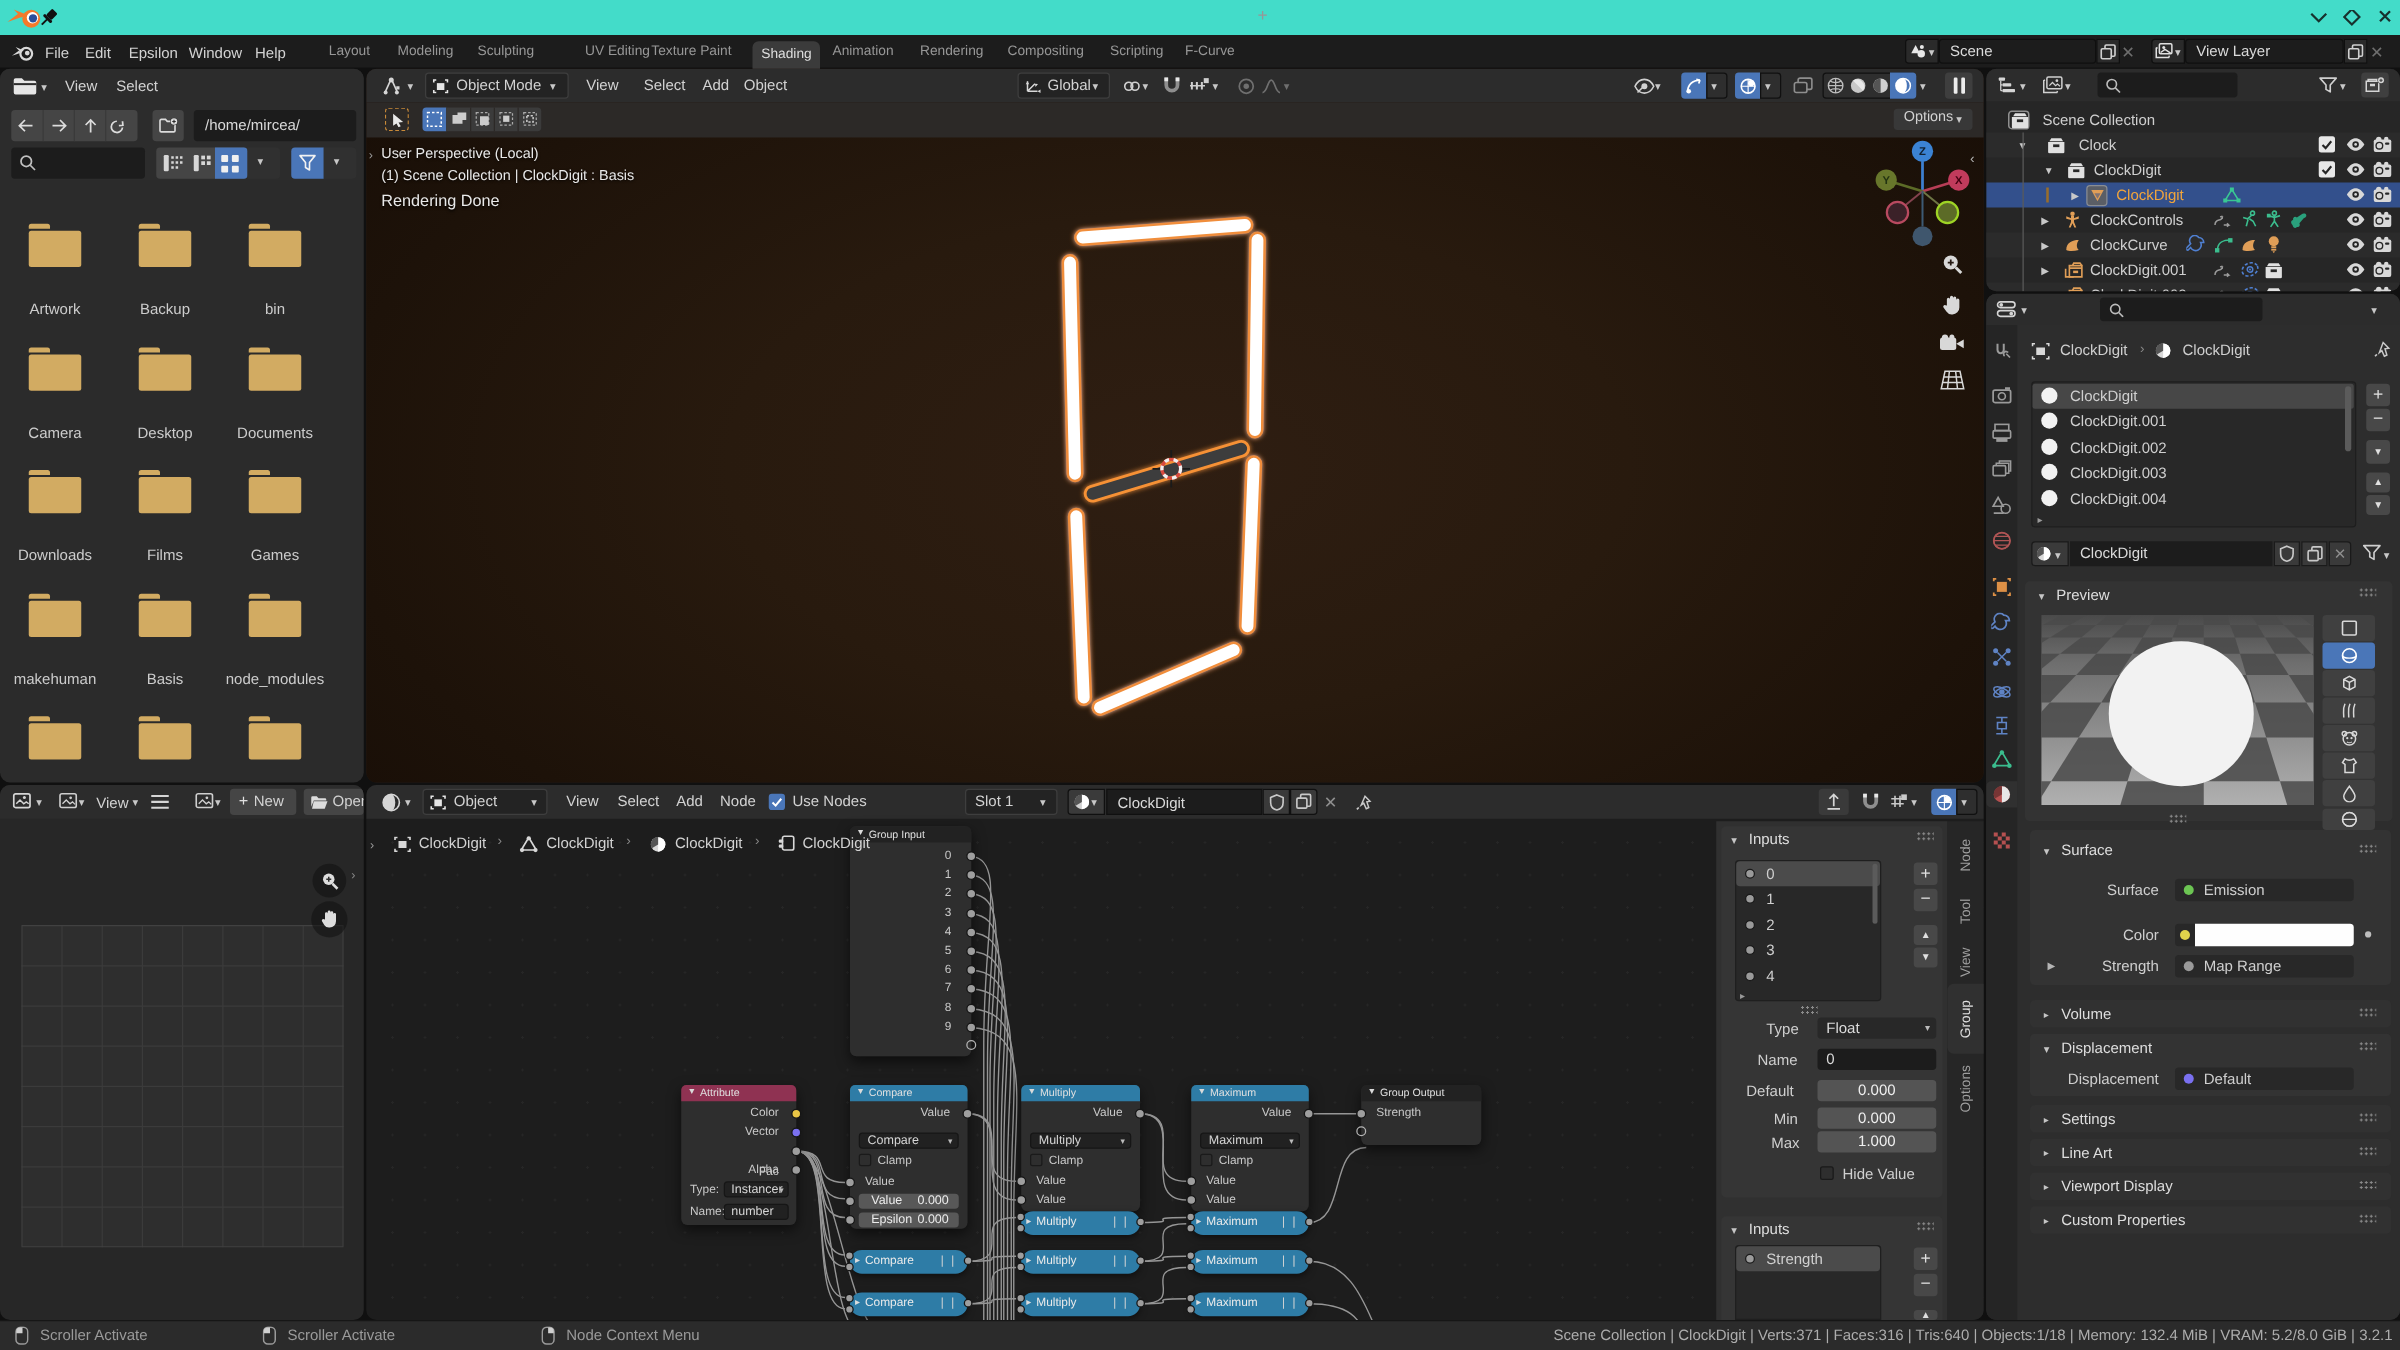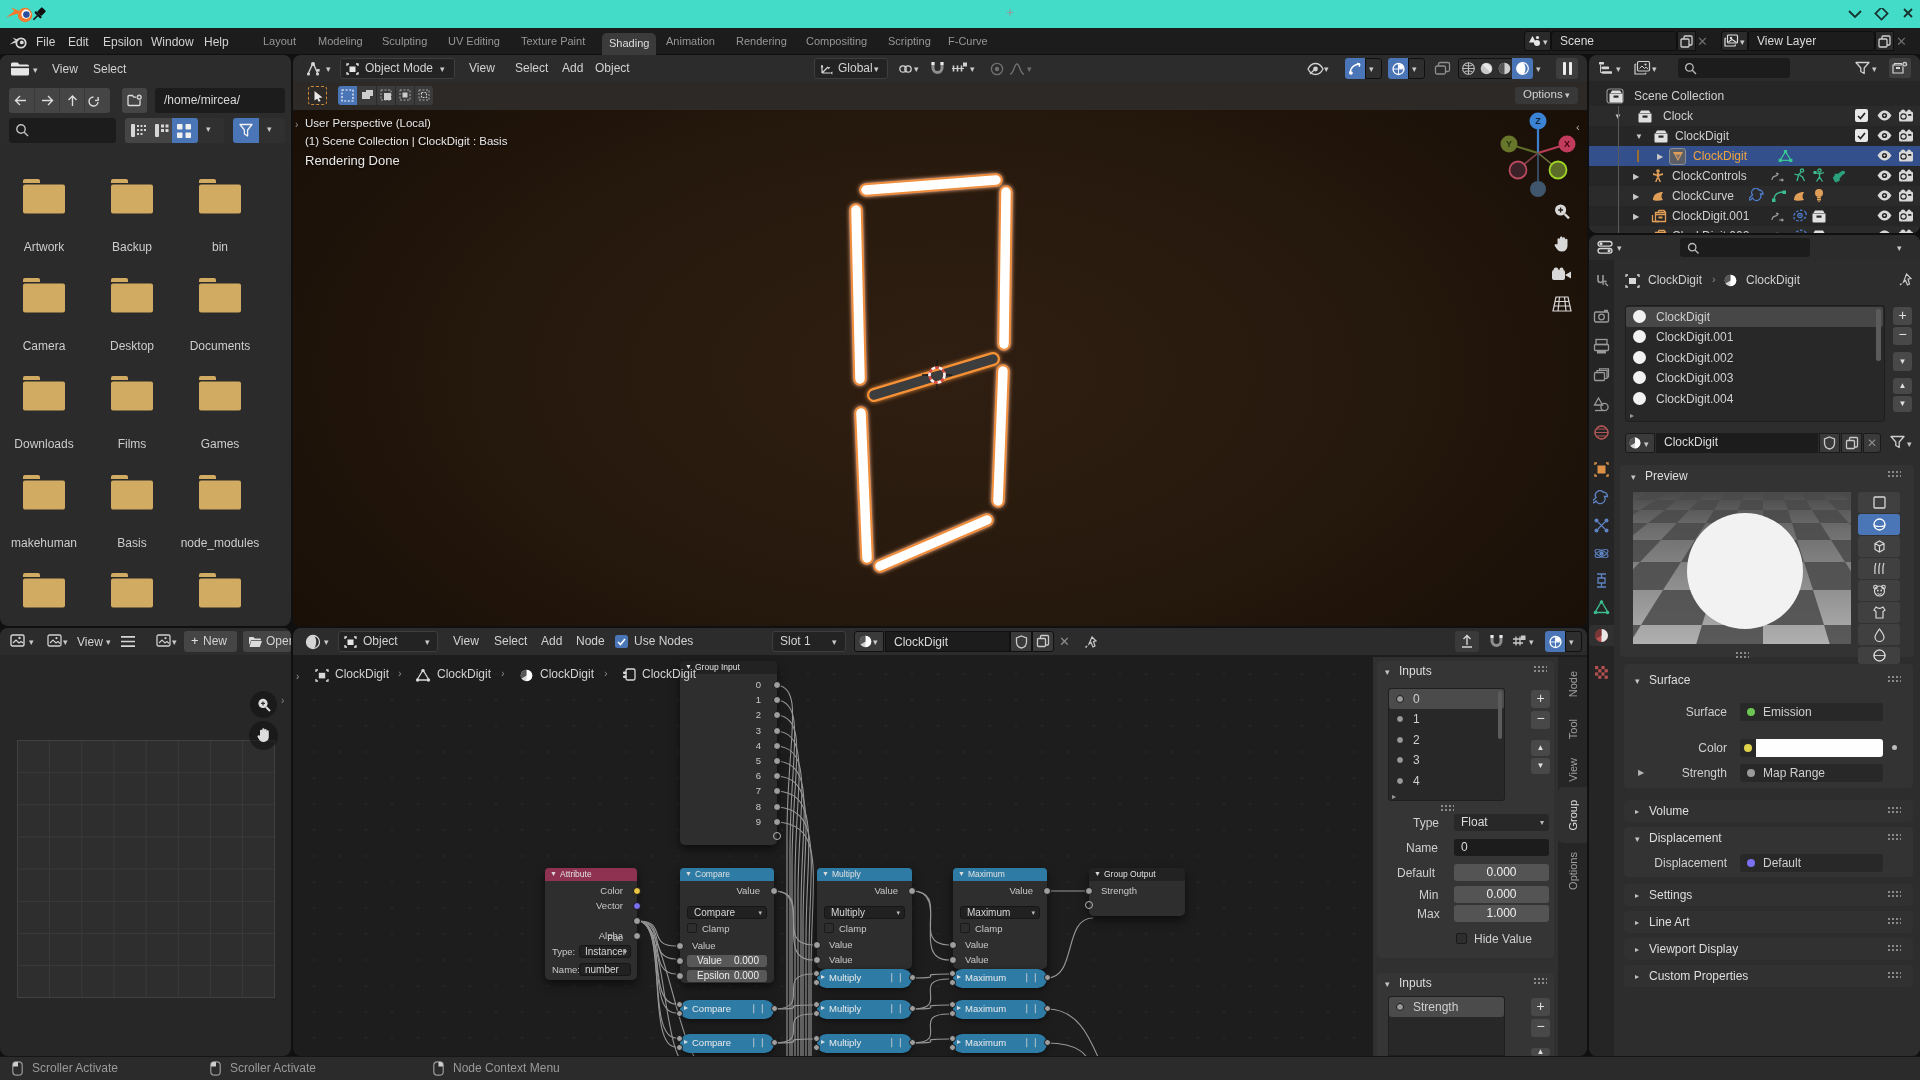--- a/index.html
+++ b/index.html
@@ -90,21 +90,21 @@
     <circle cx="12.8" cy="6.4" r="1.9" fill="#d8d8d8"></circle>
   </svg>
   <div class="abs menuitem txt" style="left:36px;">File</div>
   <div class="abs menuitem txt" style="left:68px;">Edit</div>
   <div class="abs menuitem txt" style="left:103px;">Epsilon</div>
   <div class="abs menuitem txt" style="left:151px;">Window</div>
   <div class="abs menuitem txt" style="left:204px;">Help</div>
   <div class="abs tab" style="left:263px;">Layout</div>
   <div class="abs tab" style="left:318px;">Modeling</div>
   <div class="abs tab" style="left:382px;">Sculpting</div>
-  <div class="abs tab" style="left:448px;">UV Editing</div>
+  <div class="abs tab" style="left:468px;">UV Editing</div>
   <div class="abs tab" style="left:521px;">Texture Paint</div>
   <div class="abs tabactive" style="left:602px;">Shading</div>
   <div class="abs tab" style="left:666px;">Animation</div>
   <div class="abs tab" style="left:736px;">Rendering</div>
   <div class="abs tab" style="left:806px;">Compositing</div>
   <div class="abs tab" style="left:888px;">Scripting</div>
   <div class="abs tab" style="left:948px;">F-Curve</div>
   <div class="abs tab" style="left:1006px;font-size:14px;top:4px;">+</div>
 
   <div class="abs" style="left:1524px;top:31px;width:27px;height:20px;background:#2a2a2a;border-radius:3px 0 0 3px;border:1px solid #0f0f0f;"></div>
@@ -1545,13 +1545,14 @@
   <svg class="abs" style="left:210px;top:1061px;" width="11" height="15" viewBox="0 0 11 15">
       <rect x="0.8" y="0.8" width="9.4" height="13.4" rx="3.5" fill="none" stroke="#9a9a9a" stroke-width="1.2"></rect>
       <path d="M1 5.5 h5 V1 h-2 a3 3 0 0 0 -3 3 Z" fill="#cfcfcf"></path>
     </svg>
   <div class="abs txtdim" style="left:230px;top:1061px;font-size:12px;">Scroller Activate</div>
   <svg class="abs" style="left:433px;top:1061px;" width="11" height="15" viewBox="0 0 11 15">
       <rect x="0.8" y="0.8" width="9.4" height="13.4" rx="3.5" fill="none" stroke="#9a9a9a" stroke-width="1.2"></rect>
       <path d="M5.5 5.5 h4.5 V4 a3 3 0 0 0 -3 -3 h-1.5 Z" fill="#cfcfcf"></path>
     </svg>
   <div class="abs txtdim" style="left:453px;top:1061px;font-size:12px;">Node Context Menu</div>
+  <div class="abs" style="left:0;top:1061px;width:1914px;text-align:right;color:#adadad;font-size:12px;">Scene Collection | ClockDigit | Verts:371 | Faces:316 | Tris:640 | Objects:1/18 | Memory: 132.4 MiB | VRAM: 5.2/8.0 GiB | 3.2.1</div>
 </div>
 
 </body></html>

